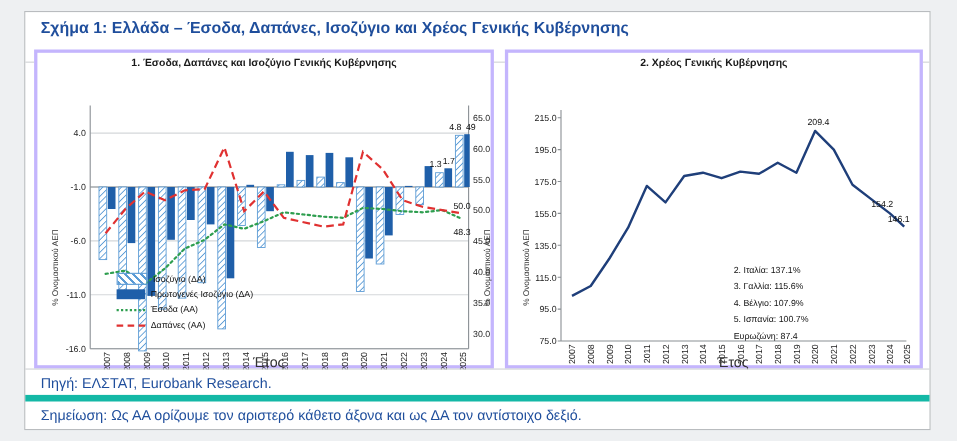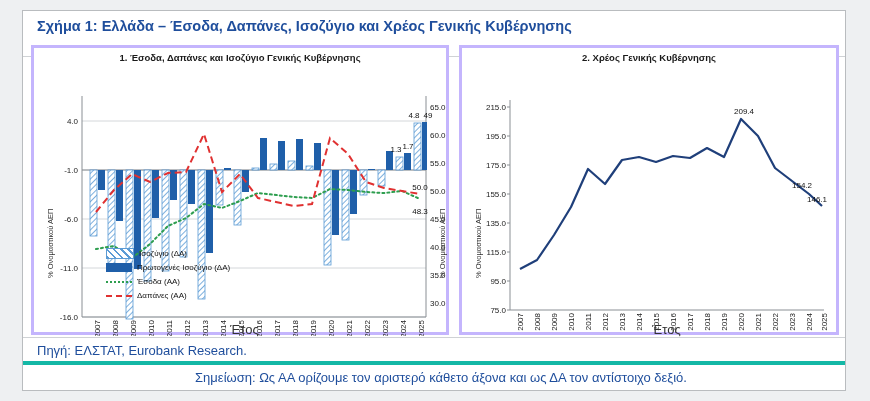--- a/index.html
+++ b/index.html
@@ -55,21 +55,21 @@
   svg{display:block;}
   .footer{
     position:absolute;left:0;bottom:0;width:100%;
     box-sizing:border-box;
     border-top:1px solid #cfd2d5;
   }
   .foot-line{
     color:#1f4e9c;font-size:13px;padding:5px 0 3px 14px;
     white-space:nowrap;
   }
-  .foot-line.second{border-top:4px solid #14b8a6;padding-top:5px;padding-bottom:5px;text-align:center;}
+  .foot-line.second{border-top:6px solid #14b8a6;padding-top:5px;padding-bottom:5px;}
   .uline{}
   .legend-box{
     position:absolute;
     font-size:8px;color:#111;
   }
   .legend-row{display:flex;align-items:center;height:14px;}
   .legend-key{width:26px;height:9px;margin-right:5px;flex:none;}
   .note-list{
     position:absolute;font-size:8px;color:#111;line-height:15px;
   }
@@ -286,20 +286,27 @@
           <text transform="translate(265,265) rotate(-90)" text-anchor="end">2019</text>
           <text transform="translate(282,265) rotate(-90)" text-anchor="end">2020</text>
           <text transform="translate(299,265) rotate(-90)" text-anchor="end">2021</text>
           <text transform="translate(316,265) rotate(-90)" text-anchor="end">2022</text>
           <text transform="translate(333,265) rotate(-90)" text-anchor="end">2023</text>
           <text transform="translate(350,265) rotate(-90)" text-anchor="end">2024</text>
           <text transform="translate(365,265) rotate(-90)" text-anchor="end">2025</text>
         </g>
       </svg>
 
+      <div class="note-list" style="left:205px;top:190px;">
+        <div>2. Ιταλία: 137.1%</div>
+        <div>3. Γαλλία: 115.6%</div>
+        <div>4. Βέλγιο: 107.9%</div>
+        <div>5. Ισπανία: 100.7%</div>
+        <div>Ευρωζώνη: 87.4</div>
+      </div>
     </div>
 
   </div>
 
   <div class="footer">
     <div class="foot-line">
       <span>Πηγή: ΕΛΣΤΑΤ, </span><span class="uline">Eurobank</span><span> Research.</span>
     </div>
     <div class="foot-line second">Σημείωση: Ως ΑΑ ορίζουμε τον αριστερό κάθετο άξονα και ως ΔΑ τον αντίστοιχο δεξιό.</div>
   </div>

